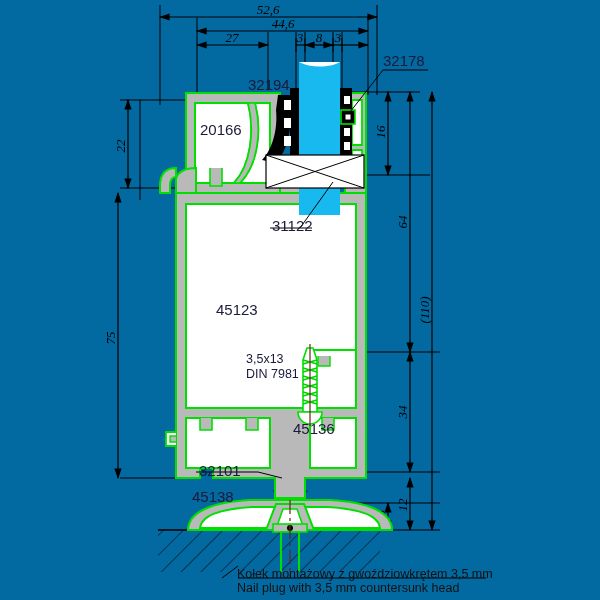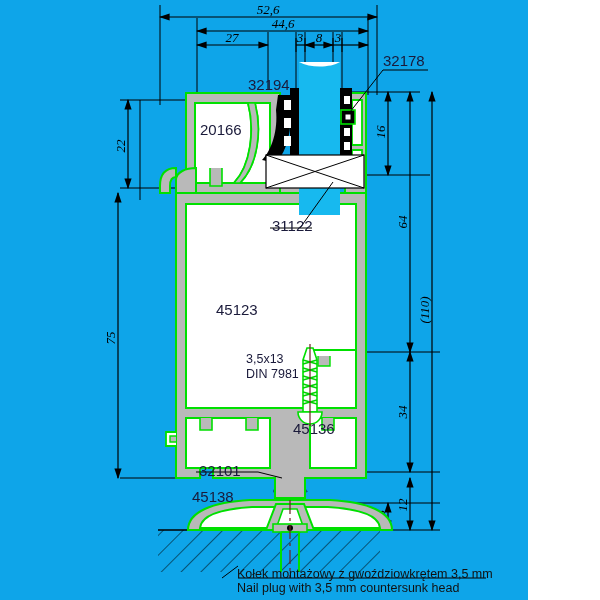--- a/index.html
+++ b/index.html
@@ -1,18 +1,18 @@
 <!DOCTYPE html>
 <html><head>
 <meta charset="utf-8">
 <style>
   html,body{margin:0;padding:0;background:#ffffff;}
   body{width:600px;height:600px;overflow:hidden;
        font-family:"Liberation Sans",sans-serif;}
-  #stage{position:relative;width:528px;height:600px;background:#0ea5e9;}
+  #stage{position:relative;width:600px;height:600px;background:#0369a1;}
   svg{display:block;}
   .dimtxt{font-family:"Liberation Serif",serif;font-style:italic;font-size:13px;fill:#000;}
   .partlbl{font-family:"Liberation Sans",sans-serif;font-size:15px;fill:#1a1a3a;}
   .smalllbl{font-family:"Liberation Sans",sans-serif;font-size:12.5px;fill:#1a1a3a;}
   .footlbl{font-family:"Liberation Sans",sans-serif;font-size:12.5px;fill:#111;}
 </style>
 </head>
 <body>
 
 <div id="stage">

